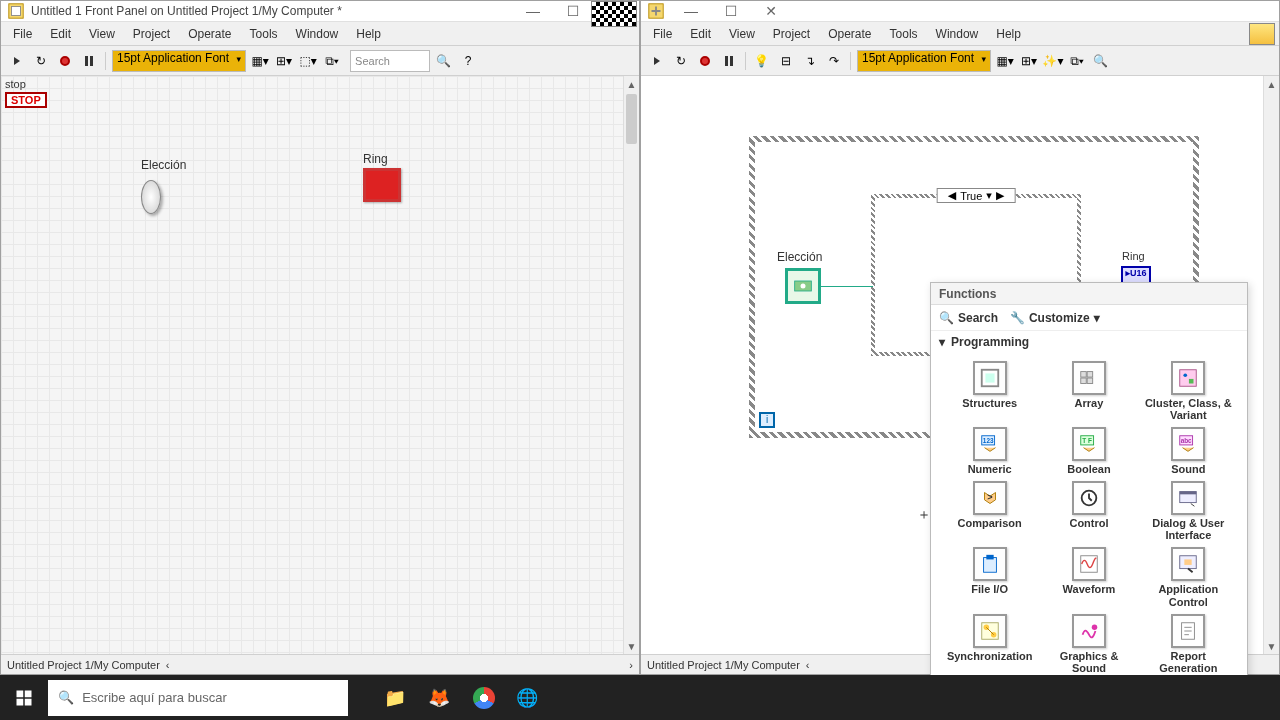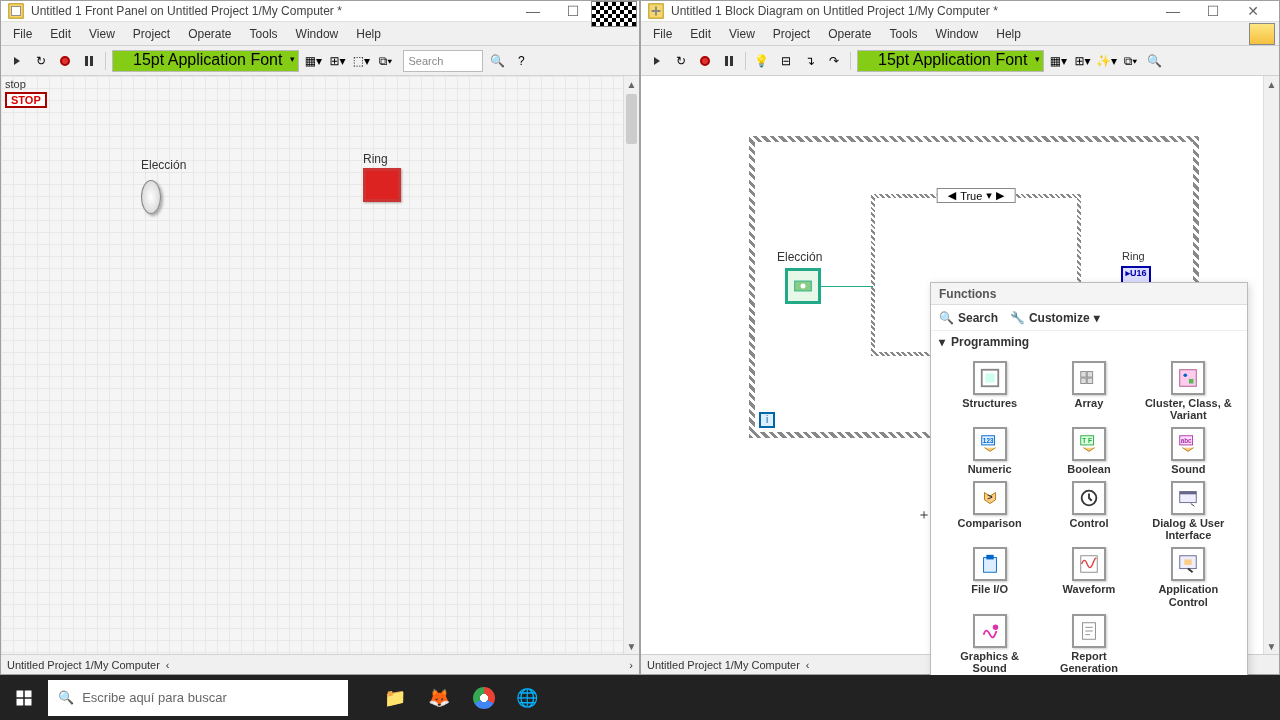--- a/index.html
+++ b/index.html
@@ -14,21 +14,21 @@
 .titlebar .title-text { flex: 1; white-space: nowrap; overflow: hidden; }
 .titlebar .winbtns { display: flex; gap: 0; }
 .titlebar .winbtn { width: 40px; height: 30px; display: flex; align-items: center; justify-content: center; font-size: 14px; color: #666; cursor: pointer; }
 
 .menubar { height: 24px; display: flex; align-items: center; padding: 0 4px; background: #f0f0f0; border-bottom: 1px solid #d0d0d0; font-size: 12px; gap: 2px; }
 .menubar span { padding: 4px 8px; cursor: pointer; color: #333; }
 
 .toolbar { height: 30px; display: flex; align-items: center; padding: 0 6px; background: #f0f0f0; border-bottom: 1px solid #d0d0d0; gap: 4px; }
 .tb-btn { width: 20px; height: 20px; display: flex; align-items: center; justify-content: center; font-size: 12px; border: 1px solid transparent; cursor: pointer; }
 .tb-sep { width: 1px; height: 18px; background: #ccc; margin: 0 2px; }
-.font-sel { border: 1px solid #bbb; background: #84cc16; height: 22px; font-size: 16px; padding: 0 16px 0 20px; position: relative; }
+.font-sel { border: 1px solid #bbb; background: #eab308; height: 22px; font-size: 12px; padding: 0 16px 0 4px; position: relative; }
 .font-sel::after { content: "▾"; position: absolute; right: 4px; top: 3px; font-size: 9px; }
 .search-box { border: 1px solid #bbb; background: #fff; height: 22px; width: 80px; font-size: 11px; padding: 0 4px; color: #888; margin-left: 4px; display: flex; align-items: center; }
 
 .canvas-area { flex: 1; position: relative; overflow: hidden; }
 .left .canvas-area { background-image: linear-gradient(#e8e8e8 1px, transparent 1px), linear-gradient(90deg, #e8e8e8 1px, transparent 1px); background-size: 12px 12px; background-color: #f5f5f5; }
 .right .canvas-area { background: #fff; }
 
 .statusbar { height: 20px; border-top: 1px solid #d0d0d0; background: #f0f0f0; display: flex; align-items: center; font-size: 11px; padding: 0 6px; color: #333; gap: 6px; }
 
 .scrollbar-v { position: absolute; right: 0; top: 0; bottom: 0; width: 16px; background: #f0f0f0; border-left: 1px solid #ddd; }
@@ -157,21 +157,20 @@
 </div>
 
 <div class="window right">
   <div class="titlebar">
     <span class="icon-app">
       <svg viewBox="0 0 20 20">
           <rect x="2" y="2" width="16" height="16" fill="#f5d76e" stroke="#b58900"></rect>
           <path d="M5 10h10M10 5v10" stroke="#888" stroke-width="2"></path>
         </svg>
     </span>
-    <span class="title-text">Untitled 1 Block Diagram on Untitled Project 1/My Computer *</span>
     <div class="winbtns">
       <div class="winbtn">—</div>
       <div class="winbtn">☐</div>
       <div class="winbtn close">✕</div>
     </div>
   </div>
   <div class="menubar">
     <span>File</span>
     <span>Edit</span>
     <span>View</span>
@@ -367,20 +366,31 @@
             <rect x="3" y="3" width="18" height="14" fill="#eef" stroke="#668"></rect>
             <path d="M12 17l5 4" stroke="#333" stroke-width="2"></path>
             <rect x="8" y="7" width="8" height="6" fill="#fc8"></rect>
           </svg>
         </div>
         <div class="ptxt">Application Control</div>
       </div>
     <div class="palette-item">
         <div class="picon">
           <svg viewBox="0 0 24 24" width="22" height="22">
+            <rect x="3" y="3" width="18" height="18" fill="#ffd" stroke="#aa6"></rect>
+            <circle cx="8" cy="8" r="3" fill="#fc4"></circle>
+            <circle cx="16" cy="16" r="3" fill="#fc4"></circle>
+            <path d="M8 8L16 16" stroke="#a70"></path>
+          </svg>
+        </div>
+        <div class="ptxt">Synchronization</div>
+      </div>
+    <div class="palette-item">
+        <div class="picon">
+          <svg viewBox="0 0 24 24" width="22" height="22">
             <path d="M5 16c2-6 4-6 7 0s5 2 7-4" fill="none" stroke="#d3a" stroke-width="2"></path>
             <circle cx="18" cy="8" r="3" fill="#d3a"></circle>
           </svg>
         </div>
         <div class="ptxt">Graphics &amp; Sound</div>
       </div>
     <div class="palette-item">
         <div class="picon">
           <svg viewBox="0 0 24 24" width="22" height="22">
             <rect x="5" y="3" width="14" height="18" fill="#fff" stroke="#888"></rect>

